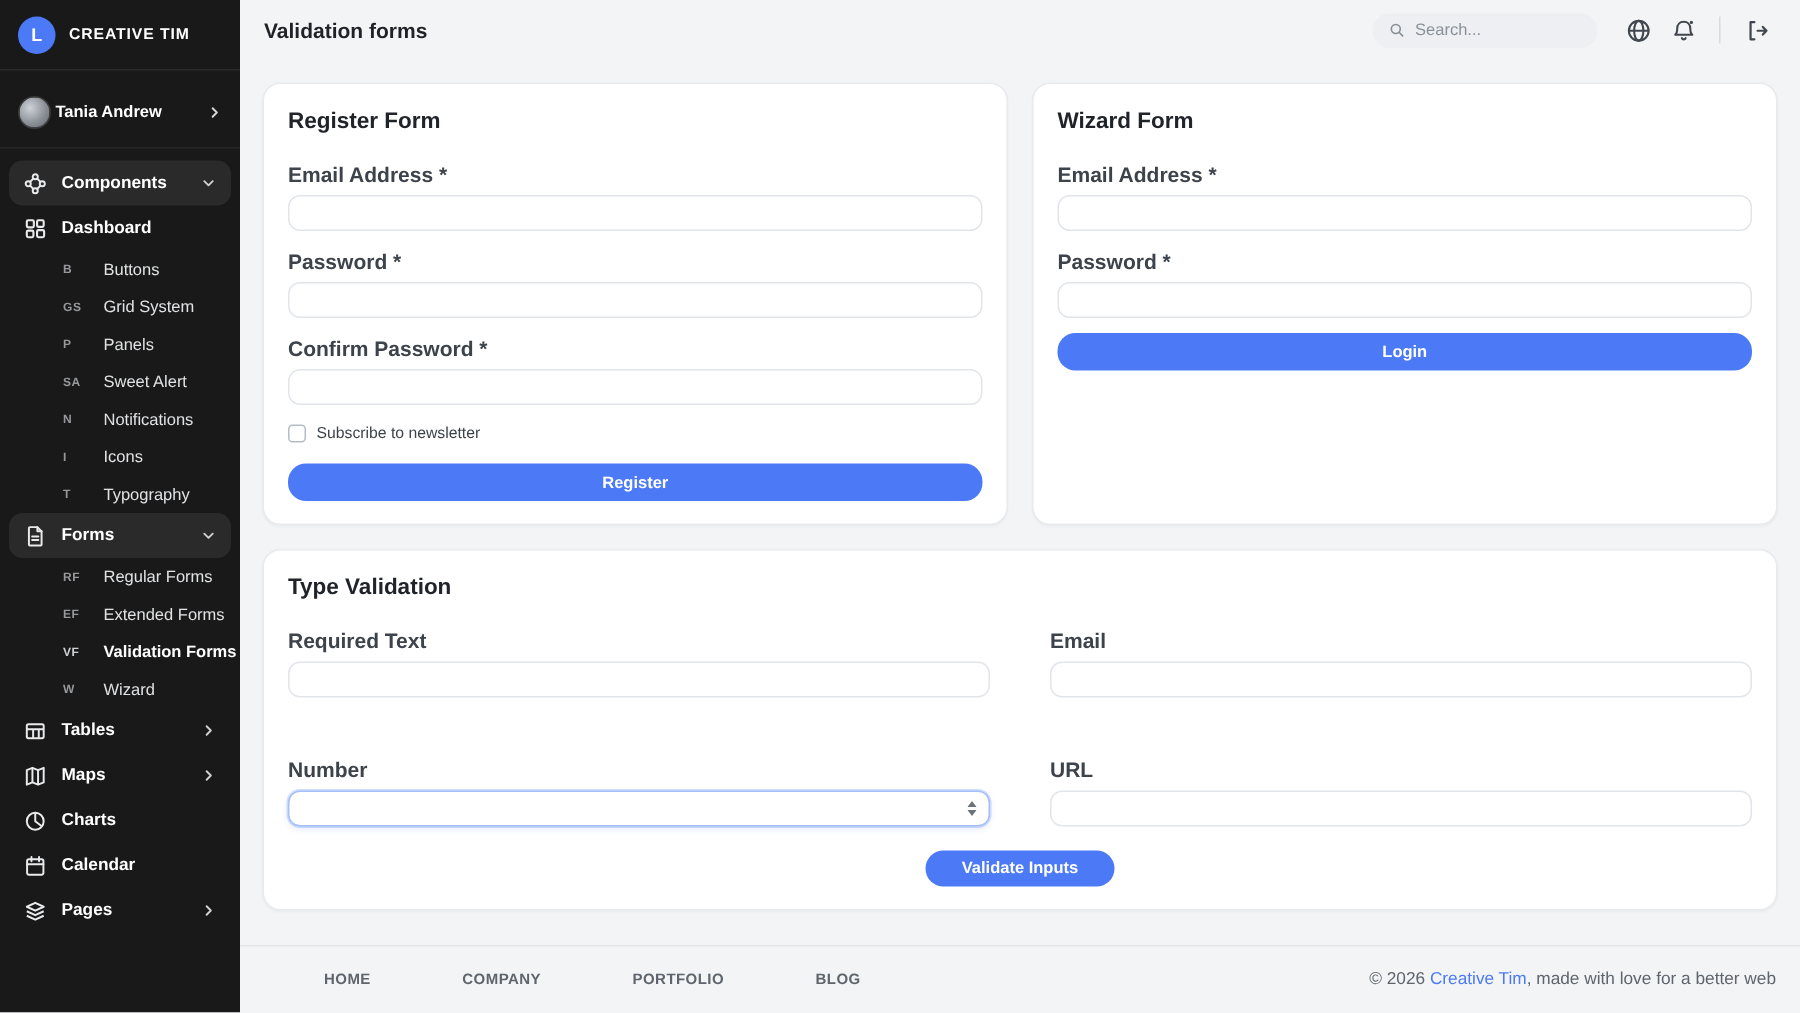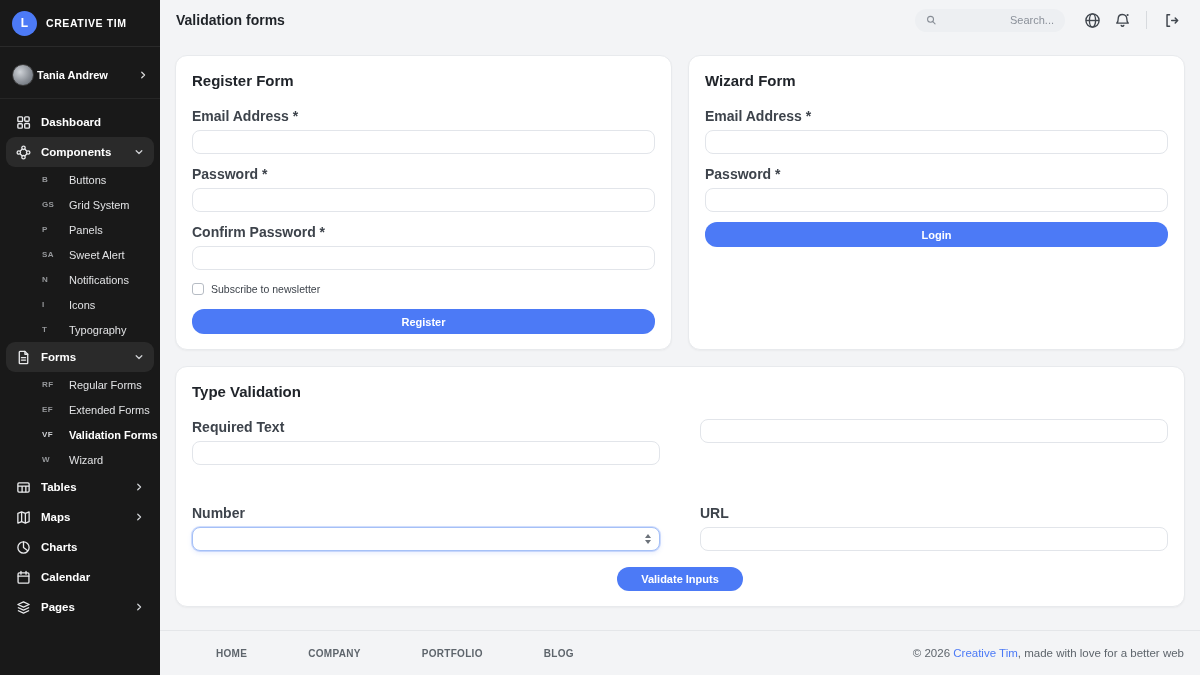--- a/index.html
+++ b/index.html
@@ -75,21 +75,20 @@
   .search-pill {
     display: flex; align-items: center; gap: 7px;
     width: 150px; height: 23px; border-radius: 12px;
     background: #edeff2; padding: 0 11px; margin-right: 10px;
   }
   .search-pill svg { color: #868c95; }
   .search-pill input {
     border: none; outline: none; background: transparent;
     font-size: 11px; color: #3c4148; width: 100%;
     font-family: "Liberation Sans", sans-serif;
-    text-align: right;
   }
   .search-pill input::placeholder { color: #8b919a; }
   .icon-btn {
     width: 26px; height: 26px; display: flex; align-items: center; justify-content: center;
     color: #41474f; cursor: pointer; background: none; border: none; position: relative;
   }
   .v-divider { width: 1px; height: 18px; background: #d7dade; margin: 0 7px; }
 
   
   .content { padding: 15px 15px 0 15px; }
@@ -171,48 +170,48 @@
       <div class="user-name">Tania Andrew</div>
       <span class="chev-right-sm">
         <svg width="10" height="10" viewBox="0 0 16 16" fill="none" stroke="currentColor" stroke-width="2" stroke-linecap="round" stroke-linejoin="round">
             <polyline points="6 3.5 10.5 8 6 12.5"></polyline>
           </svg>
       </span>
     </div>
 
     <nav class="nav">
 
-      <div class="nav-item">
-        <span class="nav-icon">
-          <svg width="15" height="15" viewBox="0 0 16 16" fill="none" stroke="currentColor" stroke-width="1.5">
-              <rect x="2" y="2" width="5" height="5" rx="1"></rect>
-              <rect x="9.3" y="2" width="4.7" height="4.7" rx="1"></rect>
-              <rect x="2" y="9.3" width="4.7" height="4.7" rx="1"></rect>
-              <rect x="9.3" y="9" width="5" height="5" rx="1"></rect>
-            </svg>
-        </span>
-        <span>Dashboard</span>
-      </div>
-
       <div class="nav-item active">
         <span class="nav-icon">
           <svg width="15" height="15" viewBox="0 0 16 16" fill="none" stroke="currentColor" stroke-width="1.4">
               <circle cx="8" cy="3" r="1.8"></circle>
               <circle cx="3" cy="8" r="1.8"></circle>
               <circle cx="13" cy="8" r="1.8"></circle>
               <circle cx="8" cy="13" r="1.8"></circle>
               <path d="M6.7 4.3L4.3 6.7M9.3 4.3l2.4 2.4M6.7 11.7L4.3 9.3M9.3 11.7l2.4-2.4"></path>
             </svg>
         </span>
         <span>Components</span>
         <span class="nav-chev">
           <svg width="10" height="10" viewBox="0 0 16 16" fill="none" stroke="currentColor" stroke-width="2" stroke-linecap="round" stroke-linejoin="round">
               <polyline points="3.5 6 8 10.5 12.5 6"></polyline>
             </svg>
         </span>
+      </div>
+
+      <div class="nav-item">
+        <span class="nav-icon">
+          <svg width="15" height="15" viewBox="0 0 16 16" fill="none" stroke="currentColor" stroke-width="1.5">
+              <rect x="2" y="2" width="5" height="5" rx="1"></rect>
+              <rect x="9.3" y="2" width="4.7" height="4.7" rx="1"></rect>
+              <rect x="2" y="9.3" width="4.7" height="4.7" rx="1"></rect>
+              <rect x="9.3" y="9" width="5" height="5" rx="1"></rect>
+            </svg>
+        </span>
+        <span>Dashboard</span>
       </div>
 
       <div class="sub-item">
         <span class="abbr">B</span>
         <span>Buttons</span>
       </div>
       <div class="sub-item">
         <span class="abbr">GS</span>
         <span>Grid System</span>
       </div>
@@ -416,20 +415,21 @@
       </div>
 
       <section class="card tv-card">
         <h2 class="card-title">Type Validation</h2>
         <div class="tv-grid">
           <div>
             <div class="f-label">Required Text</div>
             <input class="input" type="text" style="">
           </div>
           <div>
+            <div class="f-label">Email</div>
             <input class="input" type="text" style="">
           </div>
           <div>
             <div class="f-label">Number</div>
             <div class="num-wrap">
               <input class="input focused" type="text" style="">
               <span class="spinner">
                 <span class="tri-up"></span>
                 <span class="tri-down"></span>
               </span>

